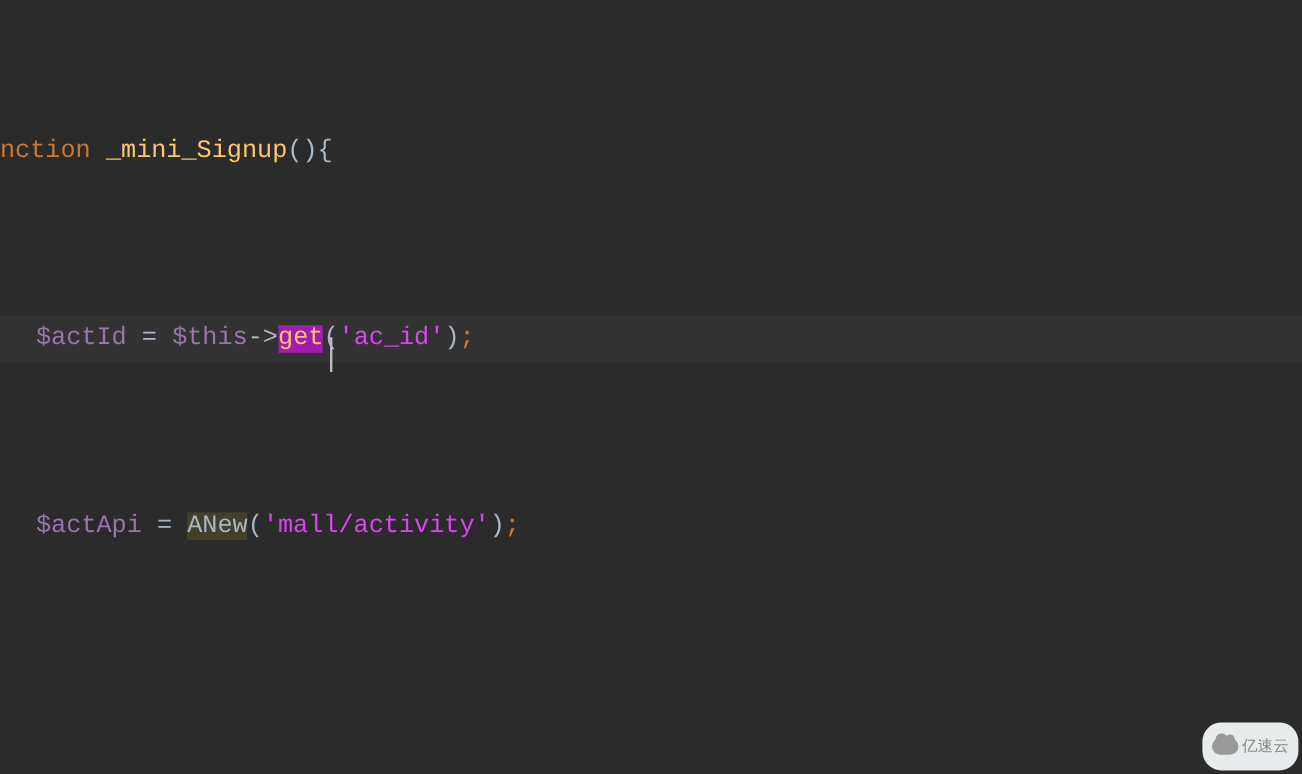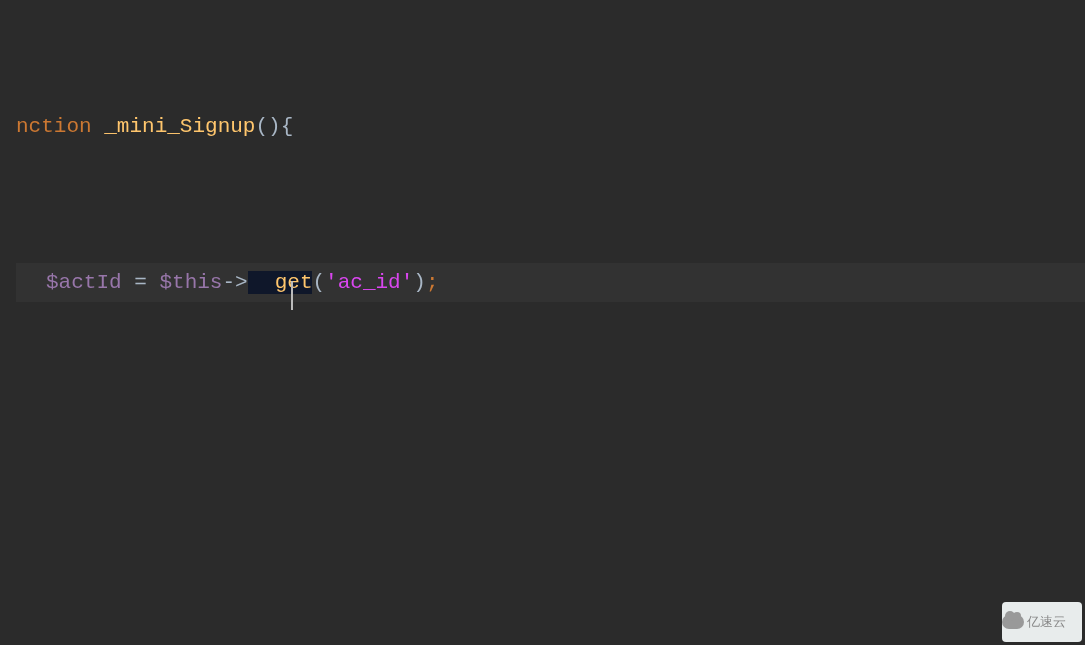--- a/index.html
+++ b/index.html
@@ -15,21 +15,20 @@
   .code-area {
     padding-top: 0;
     line-height: 39px;
     white-space: pre;
     color: #a9b7c6;
   }
   .line {
     height: 39px;
     position: relative;
     padding-left: 30px;
-    margin-left: 16px;
   }
   .line.first {
     margin-top: -10px;
   }
   .line.highlighted {
     background: #323232;
   }
   .cursor-line {
     position: absolute;
     left: 275px;
@@ -37,34 +36,34 @@
     width: 2px;
     height: 29px;
     background: #bbbbbb;
     z-index: 5;
   }
   .kw-orange { color: #cc7832; }
   .kw-purple { color: #9876aa; font-family: Liberation Mono, monospace; }
   .str { color: #d946ef; }
   .fn { color: #ffc66d; }
   .plain { color: #a9b7c6; }
-  .sel-blue { background: #0f172a; color: #ffc66d; padding-left: 27px; }
+  .sel-blue { background: #a21caf; color: #ffc66d; }
   .sel-olive { background: #43402a; }
 
   .watermark {
     position: absolute;
     right: 3px;
     bottom: 3px;
     width: 80px;
     height: 40px;
     background: #e8ecec;
-    border-radius: 4px;
+    border-radius: 16px;
     display: flex;
     align-items: center;
-    justify-content: flex-start;
+    justify-content: center;
     color: #888;
     font-family: sans-serif;
     font-size: 13px;
   }
   .watermark-logo {
     display: flex;
     align-items: center;
     gap: 3px;
   }
   .cloud-icon {
@@ -97,20 +96,21 @@
 </style>
 </head>
 <body>
 
 <div class="code-area">
 
   <div class="line first" style="padding-left:0;"><span class="kw-orange">nction</span><span class="plain"> </span><span class="fn">_mini_Signup</span><span class="plain">(){</span></div>
 
   <div class="line highlighted"><div class="cursor-line"></div><span class="kw-purple">$actId</span><span class="plain"> = </span><span class="kw-purple">$this</span><span class="plain">-&gt;</span><span class="sel-blue">get</span><span class="plain">(</span><span class="str">'ac_id'</span><span class="plain">)</span><span class="kw-orange">;</span></div>
 
+  <div class="line"><span class="kw-purple">$actApi</span><span class="plain"> = </span><span class="sel-olive plain">ANew</span><span class="plain">(</span><span class="str">'mall/activity'</span><span class="plain">)</span><span class="kw-orange">;</span></div>
 
   <div class="line"></div>
 
   
 
   
 
   
 
   

